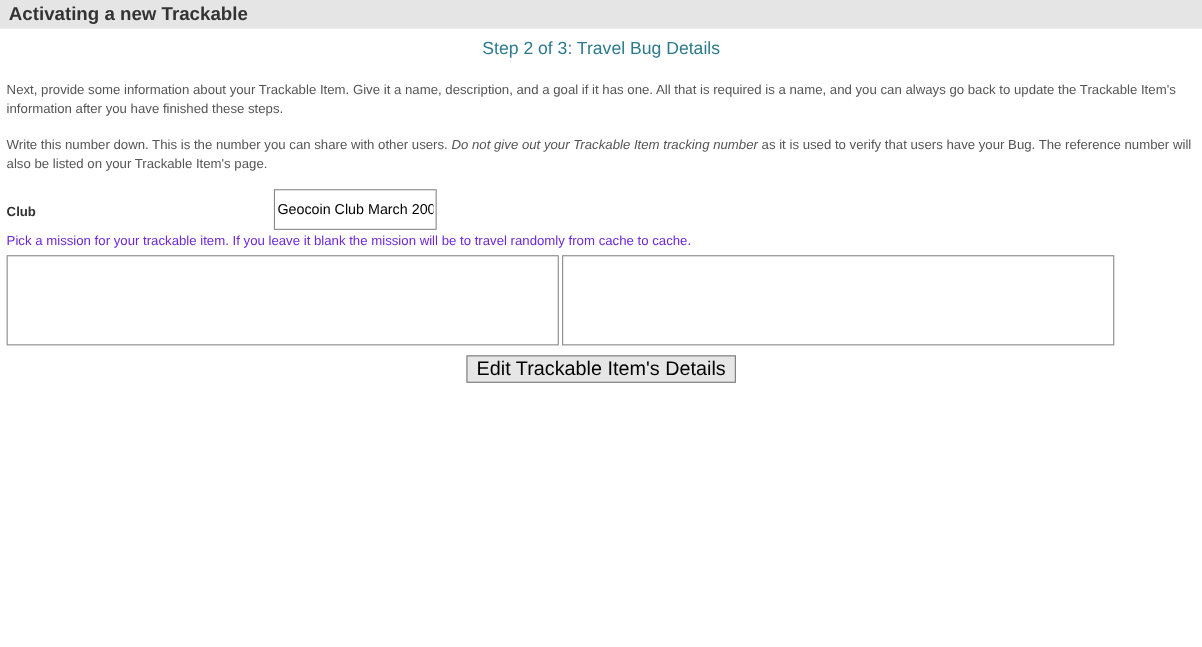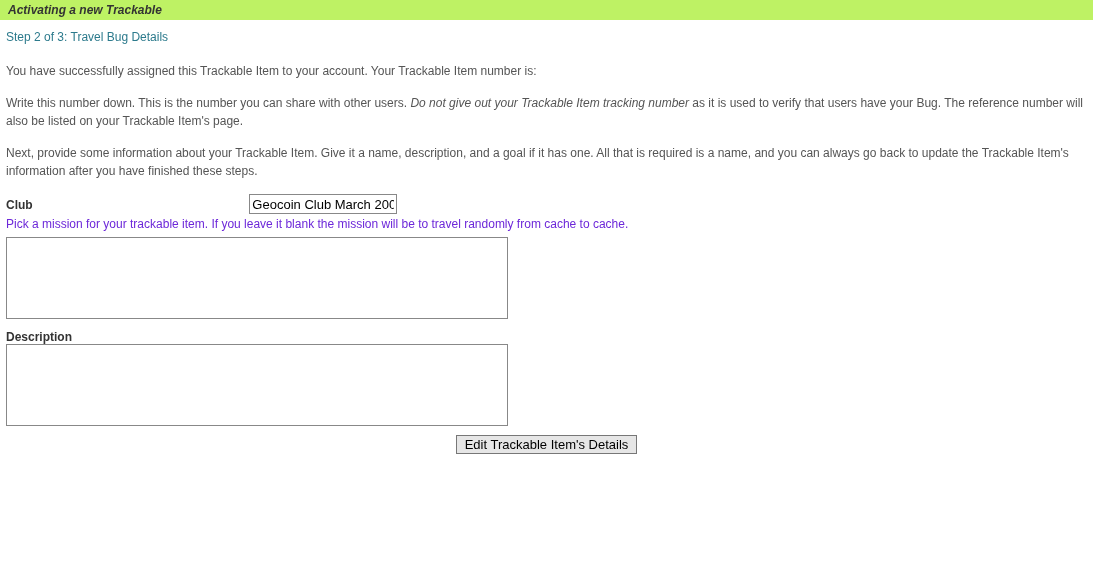--- a/index.html
+++ b/index.html
@@ -5,36 +5,36 @@
     * { box-sizing: border-box; }
     body {
       font-family: Verdana, Geneva, sans-serif;
       font-size: 12px;
       color: #333;
       margin: 0;
       padding: 0;
       background: #fff;
     }
     .header-bar {
-      background: #bef264;
+      background: #e5e5e5;
       color: #333;
       font-weight: bold;
       padding: 3px 8px;
-      font-size: 12px;
-      font-style: italic;
+      font-size: 17px;
     }
     .content {
       padding: 6px 6px;
     }
     .step-title {
       color: #2c7a8c;
-      font-size: 12px;
+      font-size: 16px;
       font-weight: normal;
       margin: 4px 0 18px 0;
       font-family: "Trebuchet MS", Verdana, sans-serif;
+      text-align: center;
     }
     .para {
       margin: 0 0 14px 0;
       line-height: 1.5;
       color: #555;
     }
     .trackable-number {
       font-size: 24px;
       font-weight: bold;
       color: #222;
@@ -63,71 +63,69 @@
       color: #6d28d9;
       margin: 1px 0 4px 0;
       line-height: 1.4;
     }
     input[type="text"].name-input {
       border: 1px solid #888;
       font-family: Arial, sans-serif;
       font-size: 13px;
       padding: 1px 2px;
       width: 148px;
-      height: 20px;
+      height: 37px;
     }
     textarea.big-text {
       width: 502px;
       height: 82px;
       border: 1px solid #888;
       font-family: Arial, sans-serif;
       font-size: 12px;
       resize: none;
       padding: 2px;
     }
     .submit-row {
       text-align: center;
       margin-top: 6px;
     }
     input[type="submit"].submit-btn {
       font-family: Arial, sans-serif;
-      font-size: 13px;
+      font-size: 18px;
       padding: 1px 8px;
       background: #e6e6e6;
       border: 1px solid #777;
     }
   </style>
 </head>
 <body>
 
 <div class="header-bar">
   <span>Activating a new Trackable</span>
 </div>
 
 <div class="content">
 
   <div class="step-title">Step 2 of 3: Travel Bug Details</div>
 
-  <p class="para">You have successfully assigned this Trackable Item to your account. Your Trackable Item number is:</p>
 
+
+  <p class="para">Next, provide some information about your Trackable Item. Give it a name, description, and a goal if it has one. All that is required is a name, and you can always go back to update the Trackable Item's information after you have finished these steps.</p>
 
   <p class="para">
     <span>Write this number down. This is the number you can share with other users. </span><span class="italic">Do not give out your Trackable Item tracking number</span><span> as it is used to verify that users have your Bug. The reference number will also be listed on your Trackable Item's page.</span>
   </p>
-
-  <p class="para">Next, provide some information about your Trackable Item. Give it a name, description, and a goal if it has one. All that is required is a name, and you can always go back to update the Trackable Item's information after you have finished these steps.</p>
 
   <div class="form-row">
     <span class="form-label-inline">Club</span>
     <input type="text" class="name-input" value="Geocoin Club March 200" style="">
   </div>
 
   <span class="form-hint">Pick a mission for your trackable item. If you leave it blank the mission will be to travel randomly from cache to cache.</span>
   <textarea class="big-text" style=""></textarea>
 
-  <span class="form-label-block">Description</span>
   <textarea class="big-text" style=""></textarea>
 
   <div class="submit-row">
     <input type="submit" class="submit-btn" value="Edit Trackable Item's Details" style="">
   </div>
 
 </div>
 
 </body></html>

